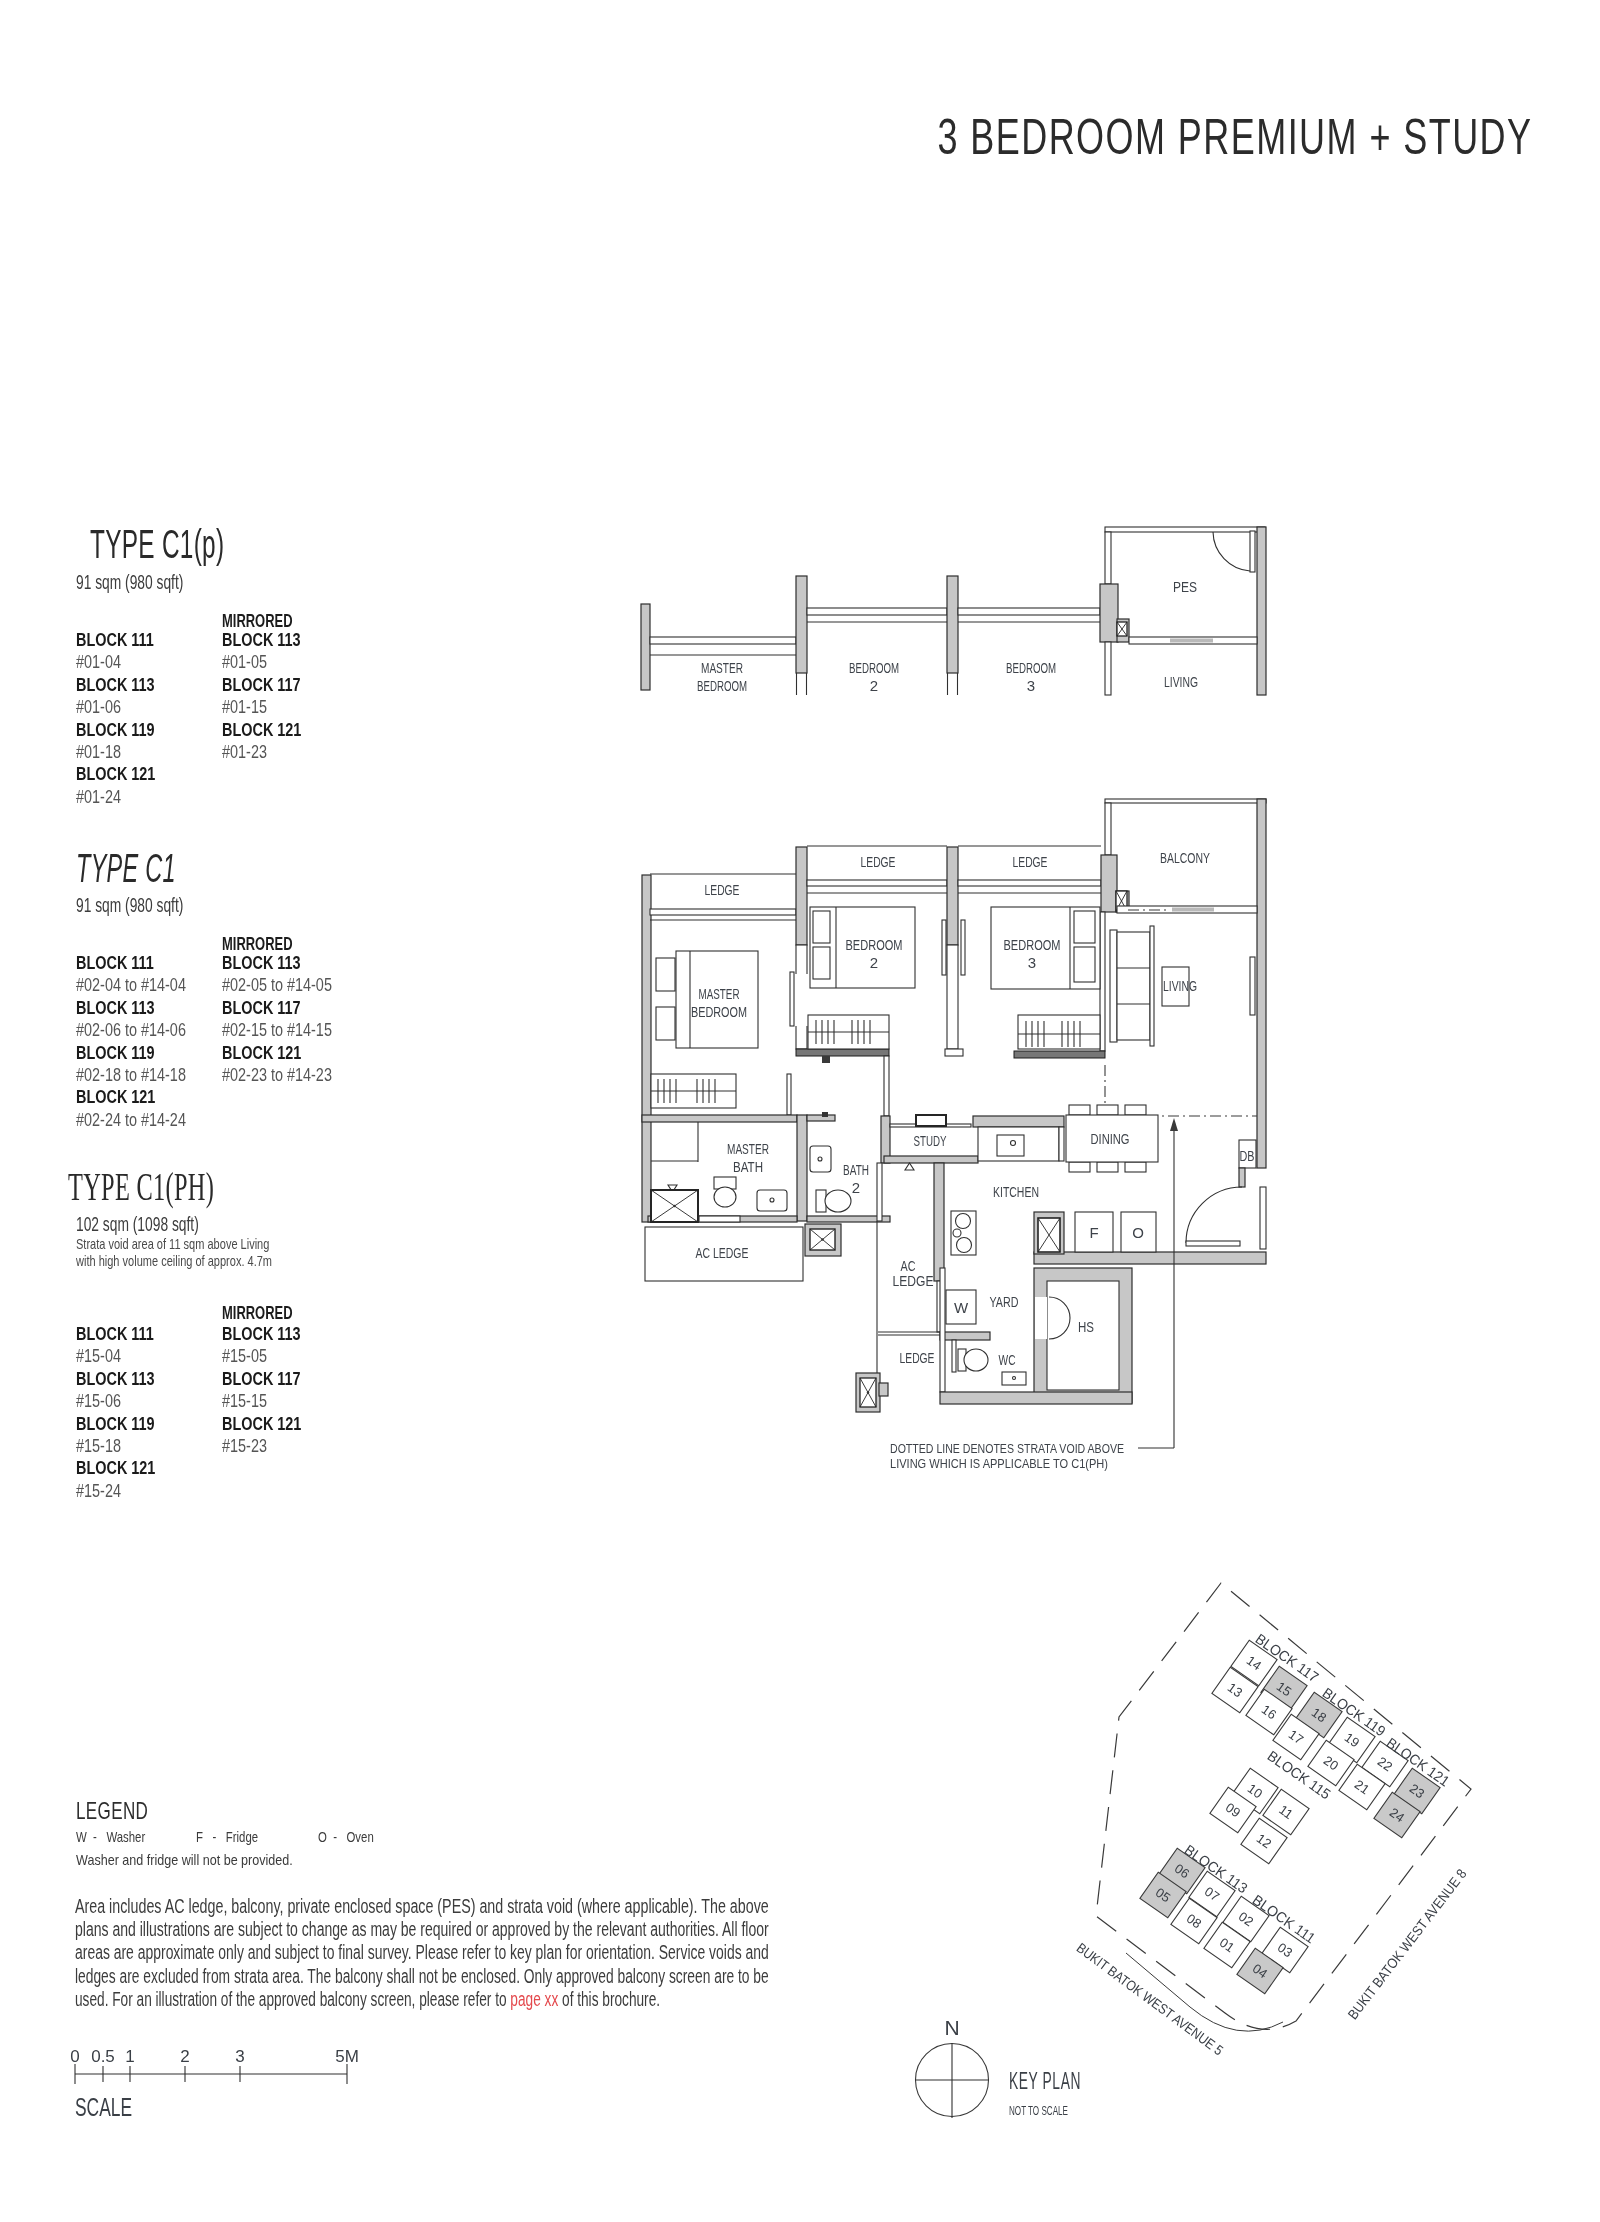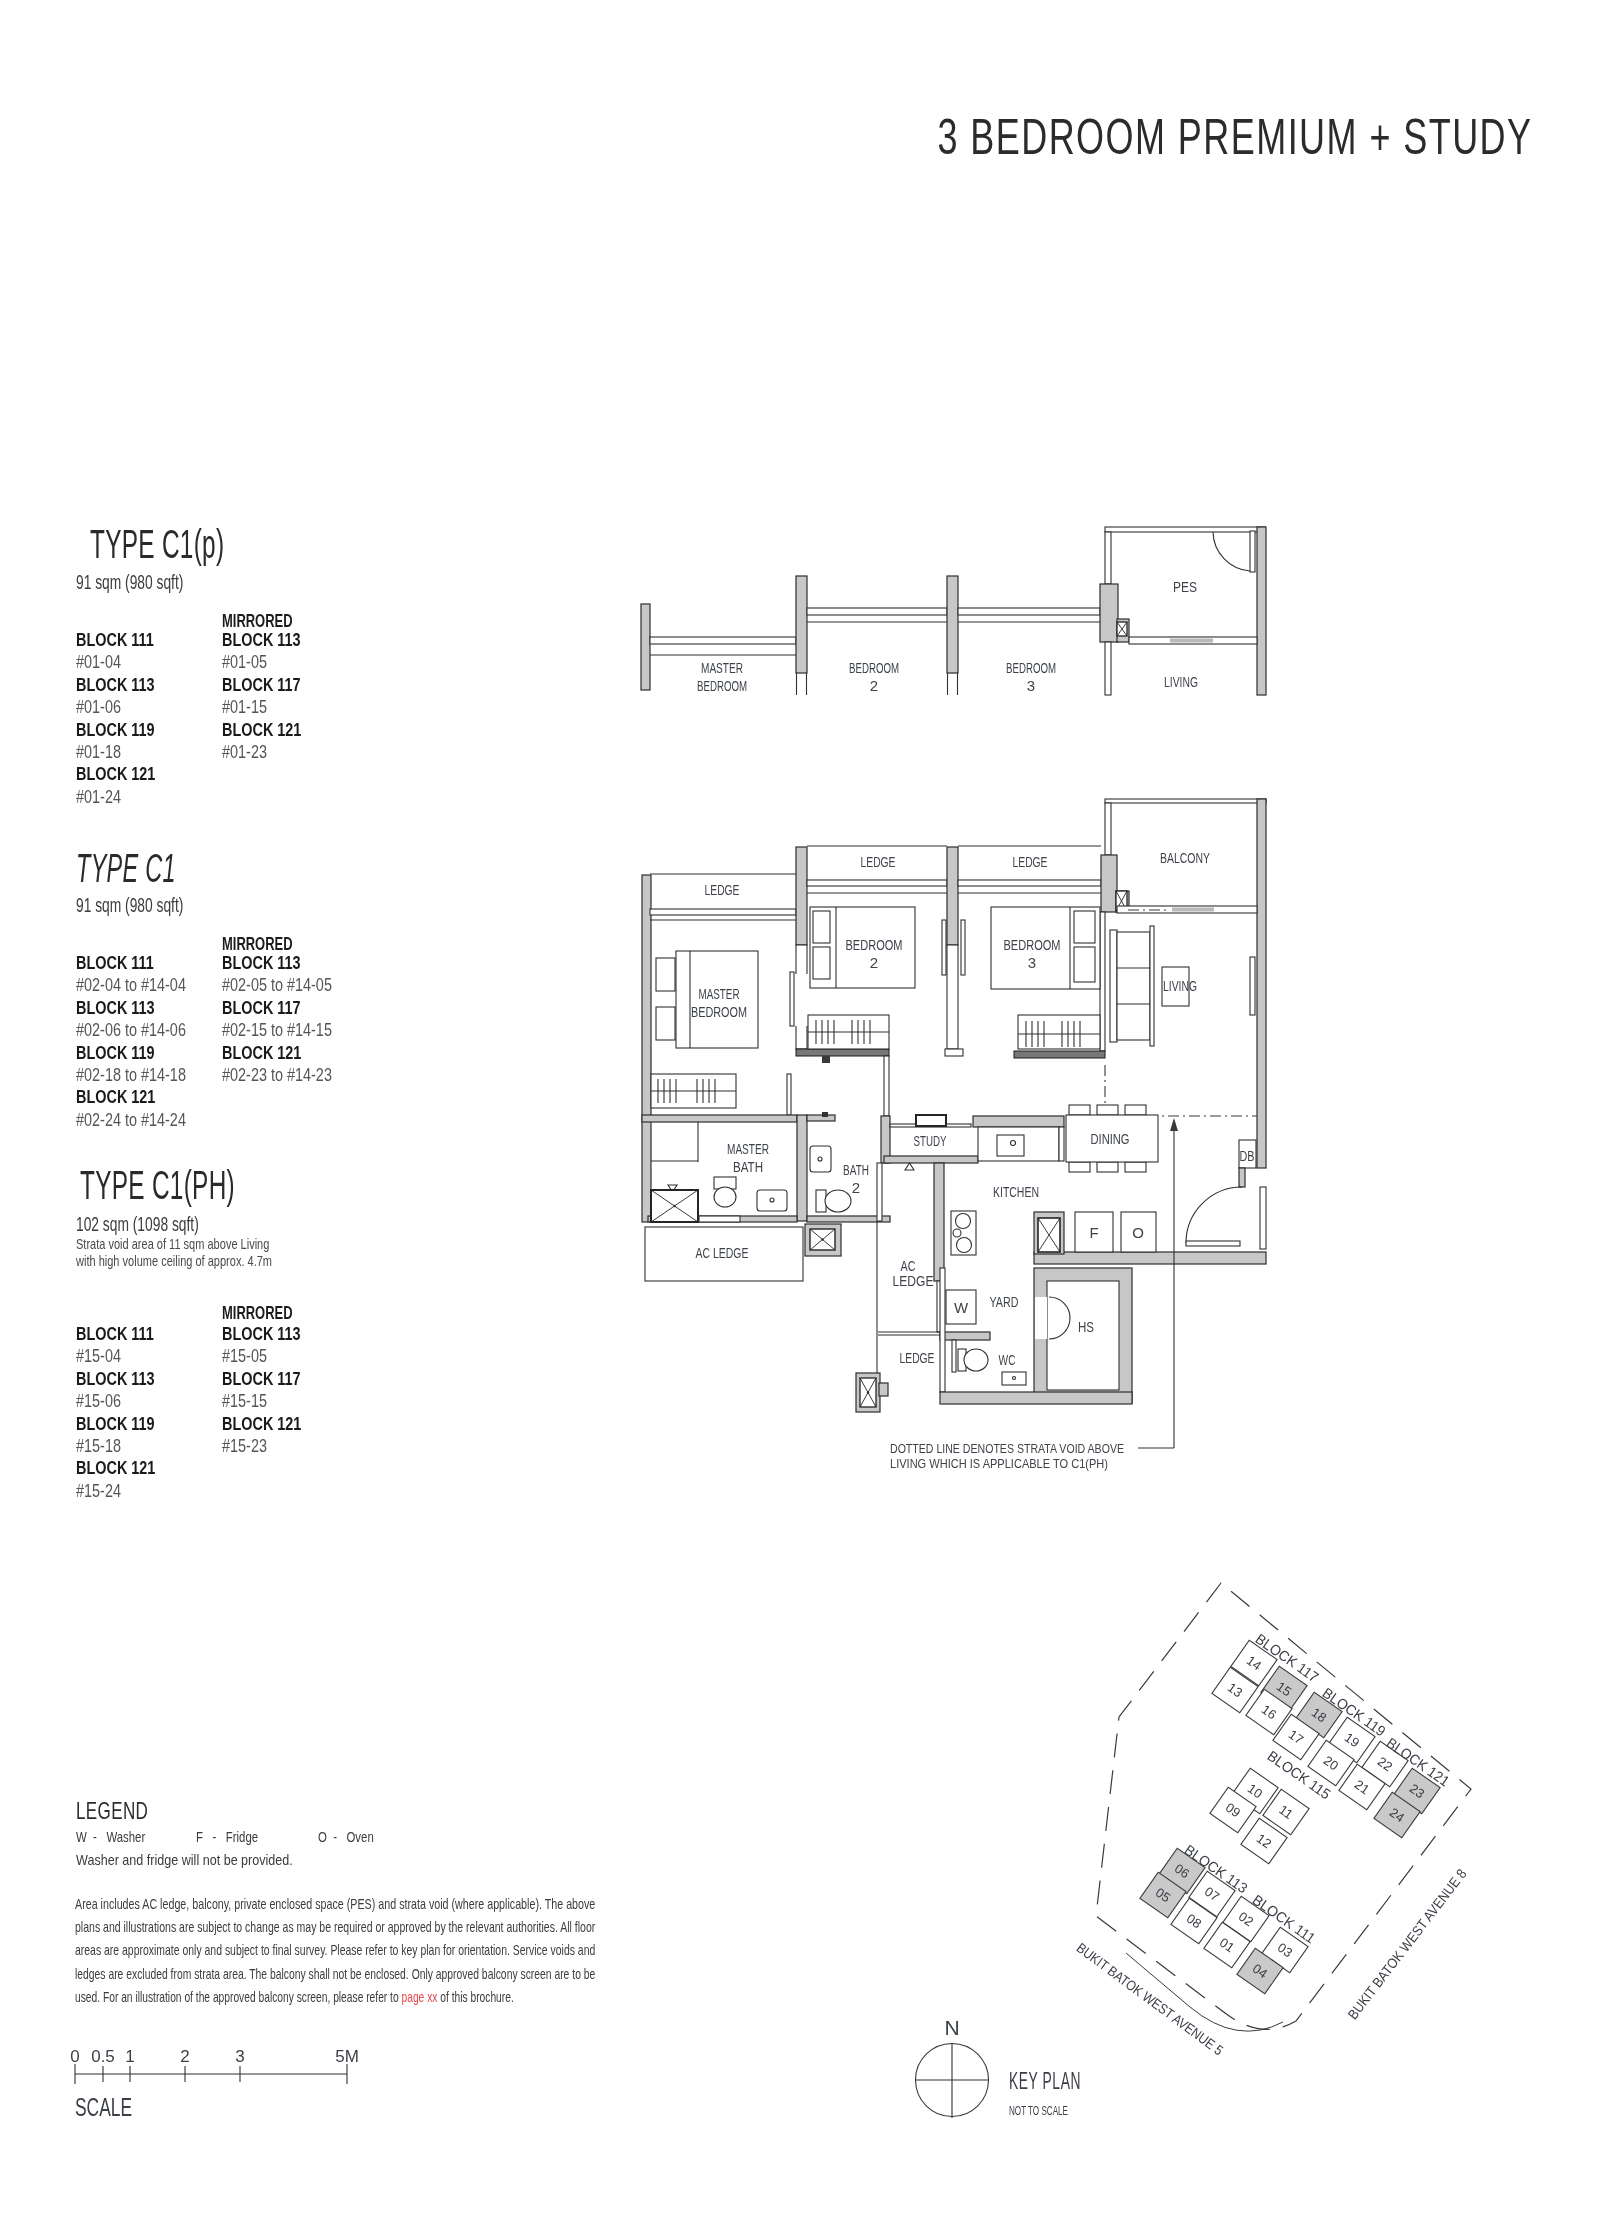--- a/index.html
+++ b/index.html
@@ -8,21 +8,21 @@
   .abs{position:absolute;}
   .title{font-size:50px;color:#2b2b2b;letter-spacing:2px;white-space:nowrap;}
   h2.type{font-size:40px;font-weight:400;color:#2a2a2a;letter-spacing:0.5px;margin:0;white-space:nowrap;}
   .sqm{font-size:20px;color:#3c3c3c;white-space:nowrap;}
   .small{font-size:14.5px;color:#4a4a4a;white-space:nowrap;}
   .mir{font-size:18.5px;font-weight:700;color:#1c1c1c;}
   .blist{font-size:18.5px;line-height:22.4px;color:#555;white-space:nowrap;}
   .blist b{color:#1a1a1a;font-weight:700;}
   .leg-h{font-size:24px;color:#2d2d2d;letter-spacing:0.5px;}
   .leg-row{font-size:15px;color:#3b3b3b;white-space:nowrap;}
-  .para{font-size:15px;color:#3c3c3c;}
+  .para{font-size:20px;color:#3c3c3c;}
   .para .ln{position:absolute;left:0;white-space:nowrap;transform-origin:0 50%;}
   .red{color:#e4494d;}
   .title{transform:scaleX(0.72);}
   #t1{transform:scaleX(0.609);transform-origin:0 0;}
   #t2{transform:scaleX(0.587);transform-origin:0 0;}
   #t3{transform:scaleX(0.609);transform-origin:0 0;}
   .sqm,.small,.leg-row{transform:scaleX(0.76);transform-origin:0 0;}
   .sqm{transform:scaleX(0.69);}
   #lr4{transform:scaleX(0.838);}
   .mirc{transform:scaleX(0.70);transform-origin:0 0;}
@@ -473,21 +473,21 @@
   </div>
 <div class="abs sqm" id="sq2" style="left:76px;top:894px;">91 sqm (980 sqft)</div>
 <div class="abs mir mirc" style="left:222px;top:933px;">MIRRORED</div>
 <div class="abs blist bl" id="b2a" style="left:76px;top:952px;">
   <b>BLOCK 111</b><br>#02-04 to #14-04<br><b>BLOCK 113</b><br>#02-06 to #14-06<br><b>BLOCK 119</b><br>#02-18 to #14-18<br><b>BLOCK 121</b><br>#02-24 to #14-24
 </div>
 <div class="abs blist bl" id="b2b" style="left:222px;top:952px;">
   <b>BLOCK 113</b><br>#02-05 to #14-05<br><b>BLOCK 117</b><br>#02-15 to #14-15<br><b>BLOCK 121</b><br>#02-23 to #14-23
 </div>
 
-<div class="abs" style="left:80px;top:1163px;">
+<div class="abs" style="left:68px;top:1163px;font-family:Liberation Serif, serif;">
     <h2 class="type" id="t3">TYPE C1(PH)</h2>
   </div>
 <div class="abs sqm" id="sq3" style="left:76px;top:1213px;">102 sqm (1098 sqft)</div>
 <div class="abs small" id="sv1" style="left:76px;top:1236px;">Strata void area of 11 sqm above Living</div>
 <div class="abs small" id="sv2" style="left:76px;top:1253px;">with high volume ceiling of approx. 4.7m</div>
 <div class="abs mir mirc" style="left:222px;top:1302px;">MIRRORED</div>
 <div class="abs blist bl" id="b3a" style="left:76px;top:1323px;">
   <b>BLOCK 111</b><br>#15-04<br><b>BLOCK 113</b><br>#15-06<br><b>BLOCK 119</b><br>#15-18<br><b>BLOCK 121</b><br>#15-24
 </div>
 <div class="abs blist bl" id="b3b" style="left:222px;top:1323px;">

